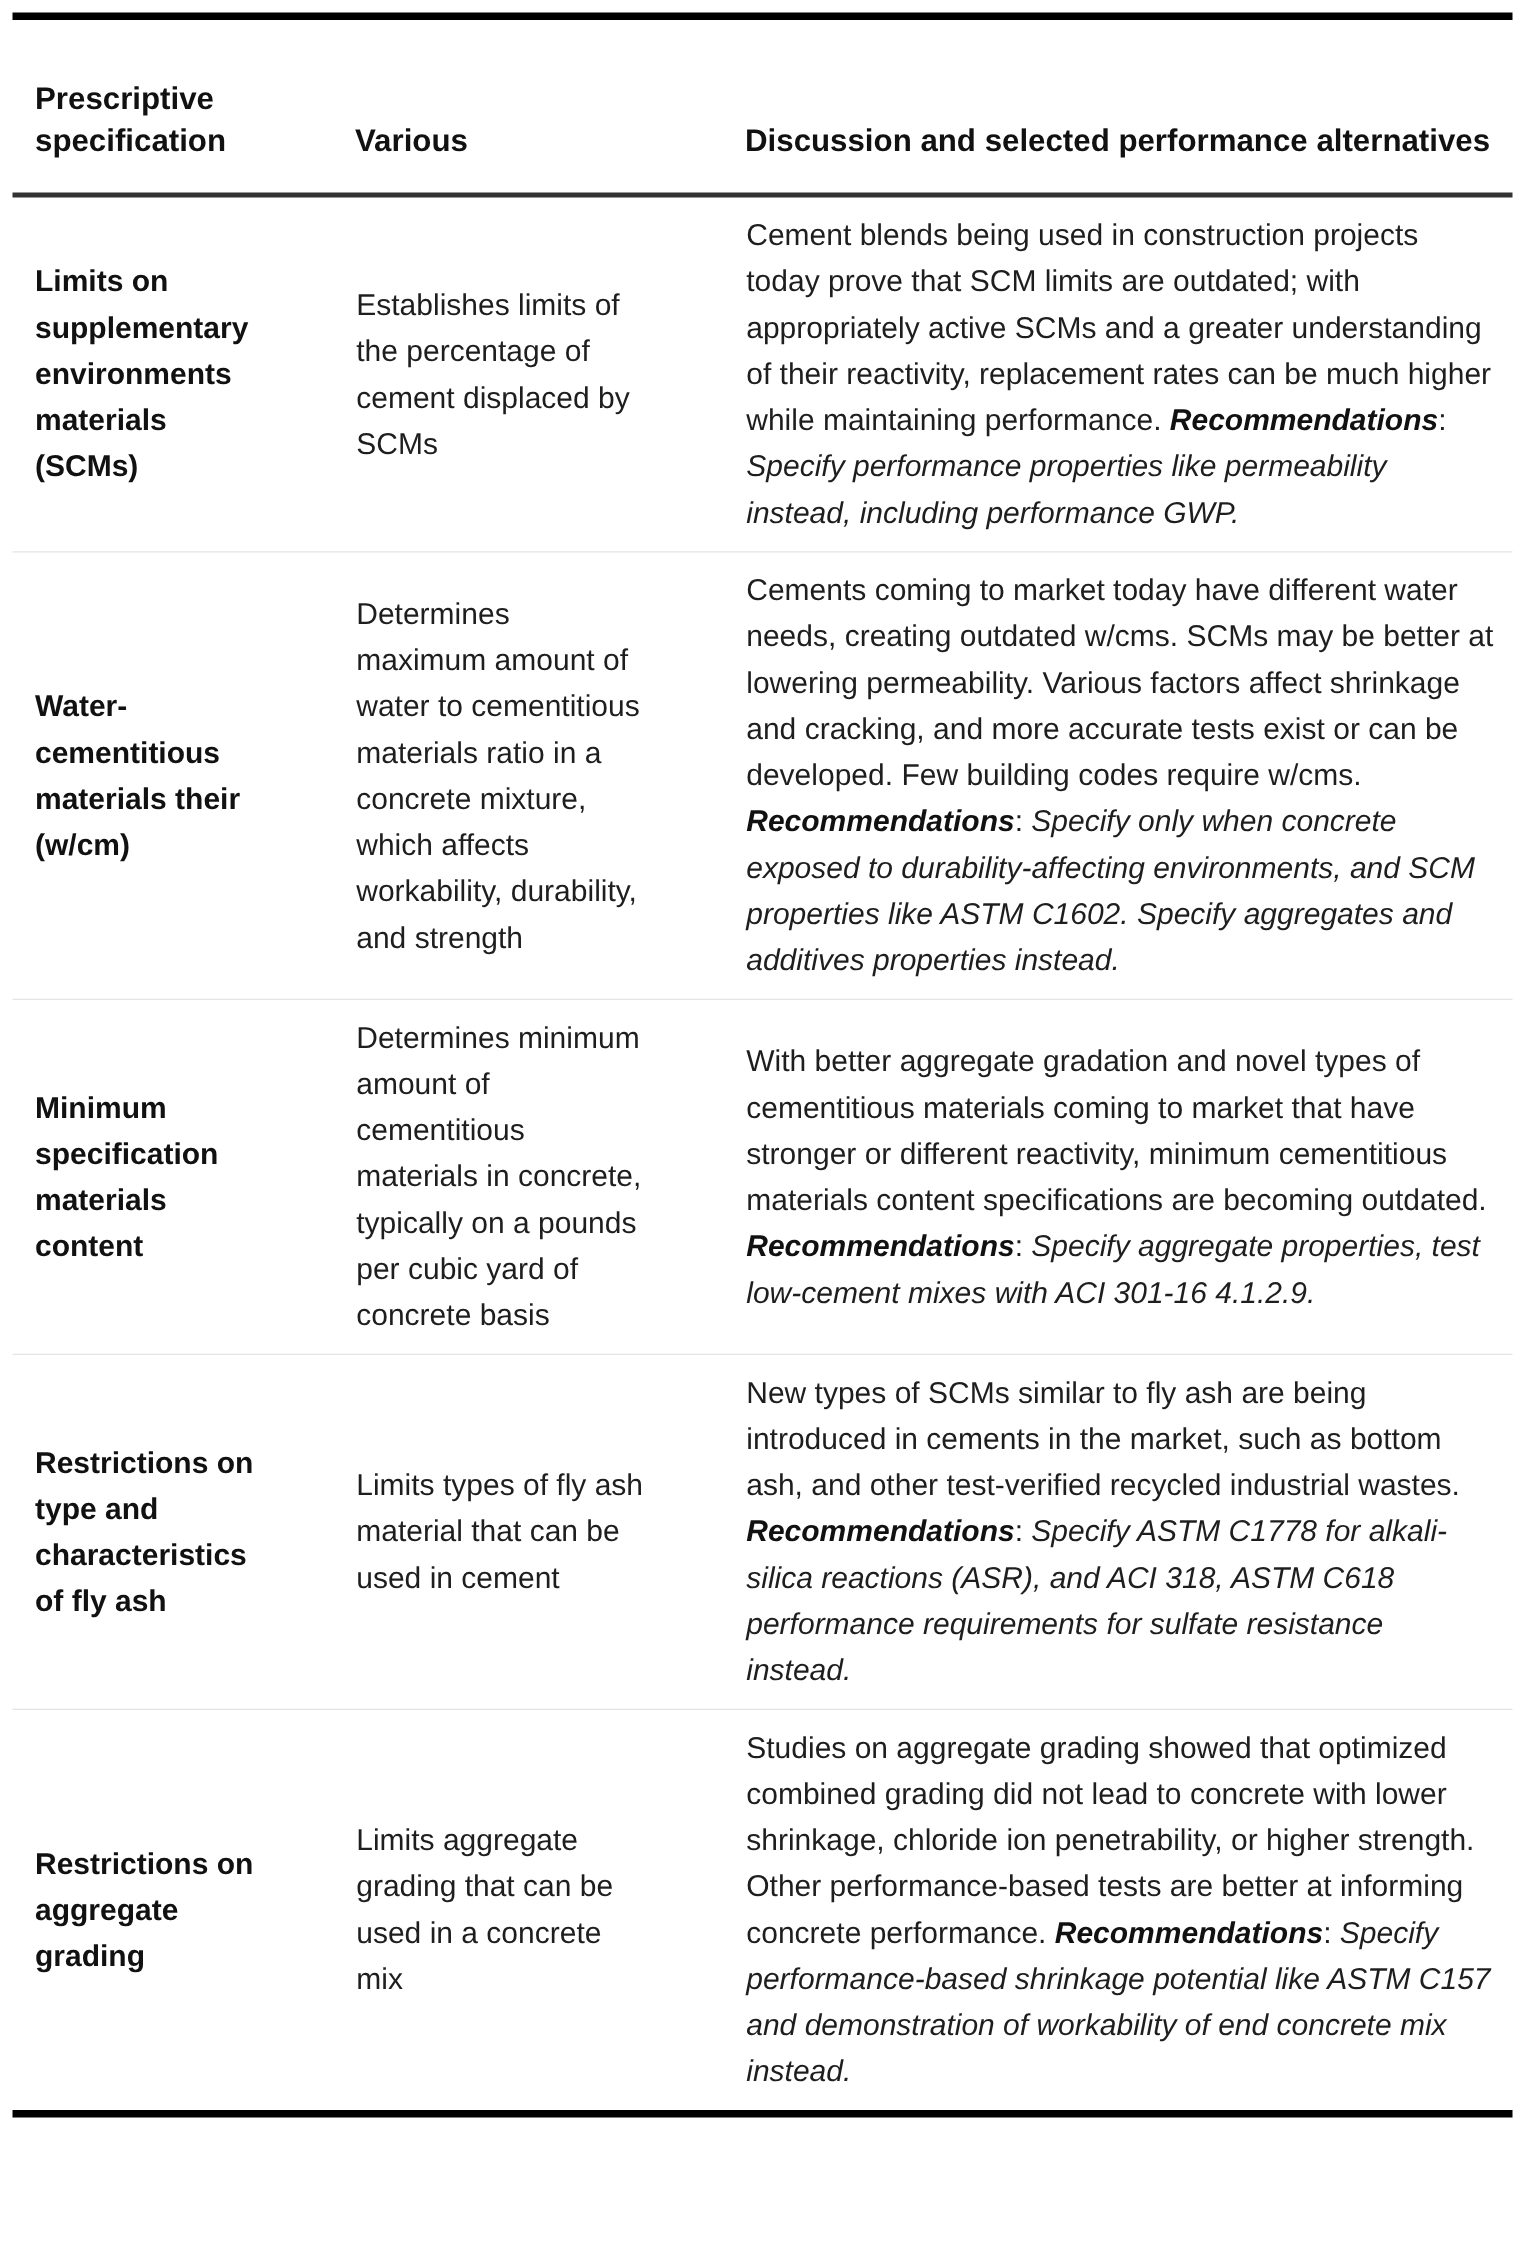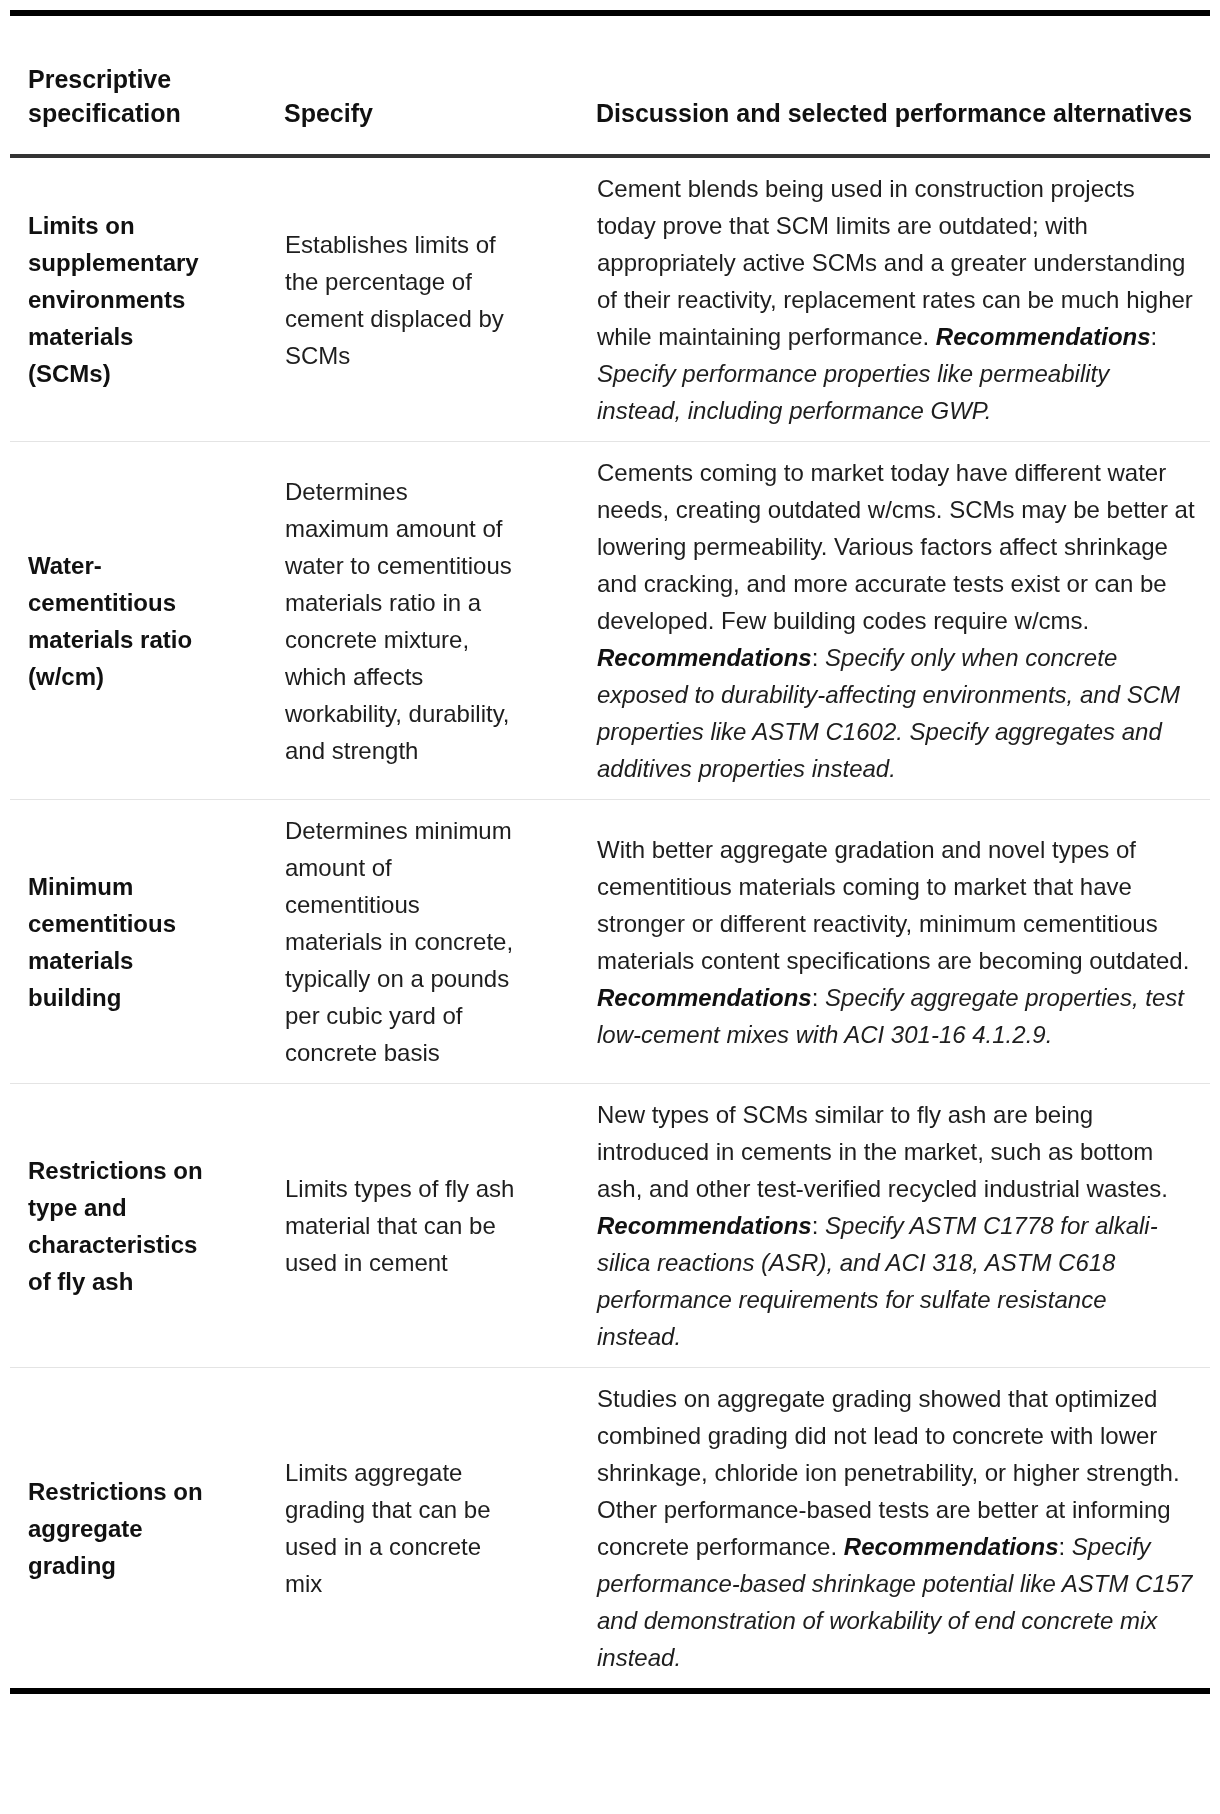--- a/index.html
+++ b/index.html
@@ -67,37 +67,37 @@
 <div class="page">
   <table class="spec-table">
     <colgroup>
         <col class="c1">
         <col class="c2">
         <col class="c3">
       </colgroup>
     <thead>
       <tr>
         <th class="h-spec">Prescriptive specification</th>
-        <th class="h-det">Specify</th>
+        <th class="h-det">Various</th>
         <th class="h-disc">Discussion and selected performance alternatives</th>
       </tr>
     </thead>
     <tbody>
       <tr>
         <td class="spec">Limits on supplementary environments materials (SCMs)</td>
         <td class="det">Establishes limits of the percentage of cement displaced by SCMs</td>
         <td class="disc"><span>Cement blends being used in construction projects today prove that SCM limits are outdated; with appropriately active SCMs and a greater understanding of their reactivity, replacement rates can be much higher while maintaining performance. </span><strong>Recommendations</strong><span>: </span><em>Specify performance properties like permeability instead, including performance GWP.</em></td>
       </tr>
       <tr>
-        <td class="spec">Water-cementitious materials ratio (w/cm)</td>
+        <td class="spec">Water-cementitious materials their (w/cm)</td>
         <td class="det">Determines maximum amount of water to cementitious materials ratio in a concrete mixture, which affects workability, durability, and strength</td>
         <td class="disc"><span>Cements coming to market today have different water needs, creating outdated w/cms. SCMs may be better at lowering permeability. Various factors affect shrinkage and cracking, and more accurate tests exist or can be developed. Few building codes require w/cms. </span><strong>Recommendations</strong><span>: </span><em>Specify only when concrete exposed to durability-affecting environments, and SCM properties like ASTM C1602. Specify aggregates and additives properties instead.</em></td>
       </tr>
       <tr>
-        <td class="spec">Minimum cementitious materials building</td>
+        <td class="spec">Minimum specification materials content</td>
         <td class="det">Determines minimum amount of cementitious materials in concrete, typically on a pounds per cubic yard of concrete basis</td>
         <td class="disc"><span>With better aggregate gradation and novel types of cementitious materials coming to market that have stronger or different reactivity, minimum cementitious materials content specifications are becoming outdated. </span><strong>Recommendations</strong><span>: </span><em>Specify aggregate properties, test low-cement mixes with ACI 301-16 4.1.2.9.</em></td>
       </tr>
       <tr>
         <td class="spec">Restrictions on type and characteristics of fly ash</td>
         <td class="det">Limits types of fly ash material that can be used in cement</td>
         <td class="disc"><span>New types of SCMs similar to fly ash are being introduced in cements in the market, such as bottom ash, and other test-verified recycled industrial wastes. </span><strong>Recommendations</strong><span>: </span><em>Specify ASTM C1778 for alkali-silica reactions (ASR), and ACI 318, ASTM C618 performance requirements for sulfate resistance instead.</em></td>
       </tr>
       <tr>
         <td class="spec">Restrictions on aggregate grading</td>

